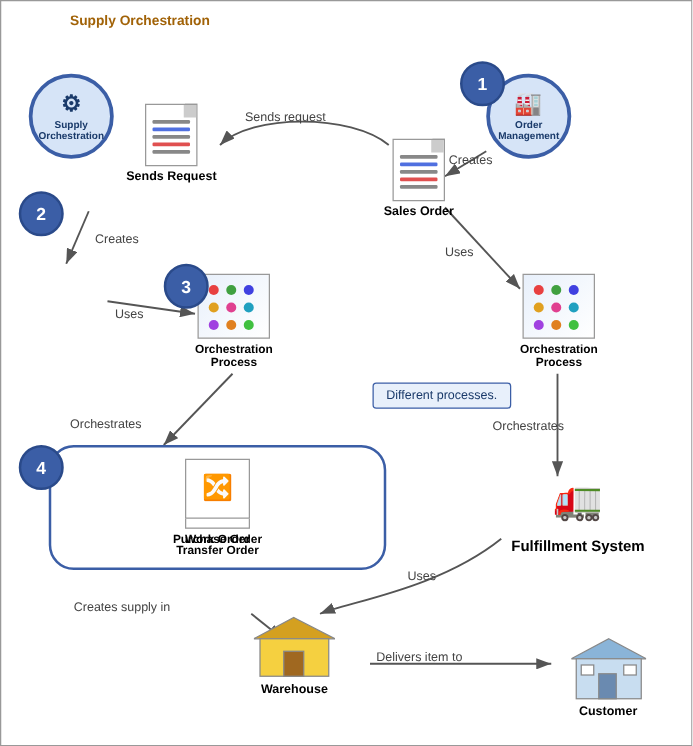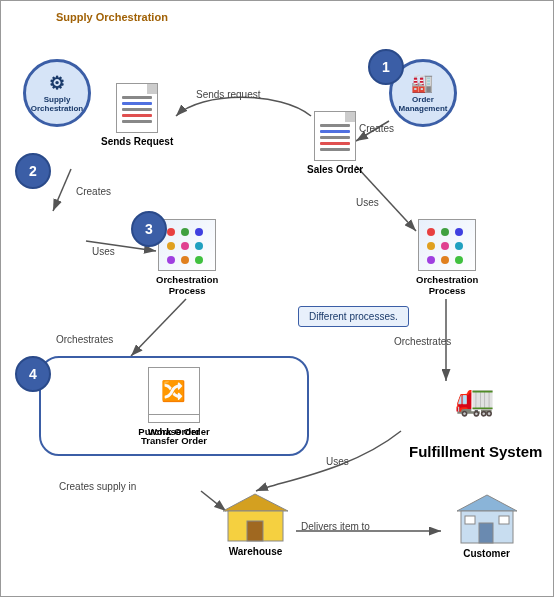--- a/index.html
+++ b/index.html
@@ -355,37 +355,37 @@
 Order</div>
     </div>
 
   </div>
 
   <div class="small-box" style="left:408px; top:368px;">
     <div class="fulfillment-shape">
 
       <span style="font-size:32px;">🚛</span>
     </div>
-    <div style="margin-top:14px; font-size:15px;">Fulfillment
+    <div style="margin-top:1px; font-size:12px;">Fulfillment
 System</div>
   </div>
 
-  <div class="small-box" style="left:222px; top:488px;">
+  <div class="small-box" style="left:202px; top:488px;">
     <div style="position:relative; width:65px; height:55px; display:flex; align-items:center; justify-content:center;">
 
       <svg width="65" height="55" viewBox="0 0 65 55">
         <polygon points="32,5 65,22 0,22" fill="#d4a020" stroke="#888" stroke-width="1"></polygon>
         <rect x="5" y="22" width="55" height="30" fill="#f5d040" stroke="#888" stroke-width="1"></rect>
         <rect x="24" y="32" width="16" height="20" fill="#a06820" stroke="#888" stroke-width="1"></rect>
       </svg>
     </div>
     <div style="margin-top:2px; font-size:10px; font-weight:bold;">Warehouse</div>
   </div>
 
-  <div class="small-box" style="left:453px; top:490px;">
+  <div class="small-box" style="left:453px; top:506px;">
     <div class="customer-shape">
 
       <svg width="60" height="52" viewBox="0 0 60 52">
 
         <polygon points="30,2 60,18 0,18" fill="#8ab4d8" stroke="#888" stroke-width="1"></polygon>
 
         <rect x="4" y="18" width="52" height="32" fill="#c8ddf0" stroke="#888" stroke-width="1"></rect>
 
         <rect x="22" y="30" width="14" height="20" fill="#6a8ab0" stroke="#888" stroke-width="1"></rect>
 

